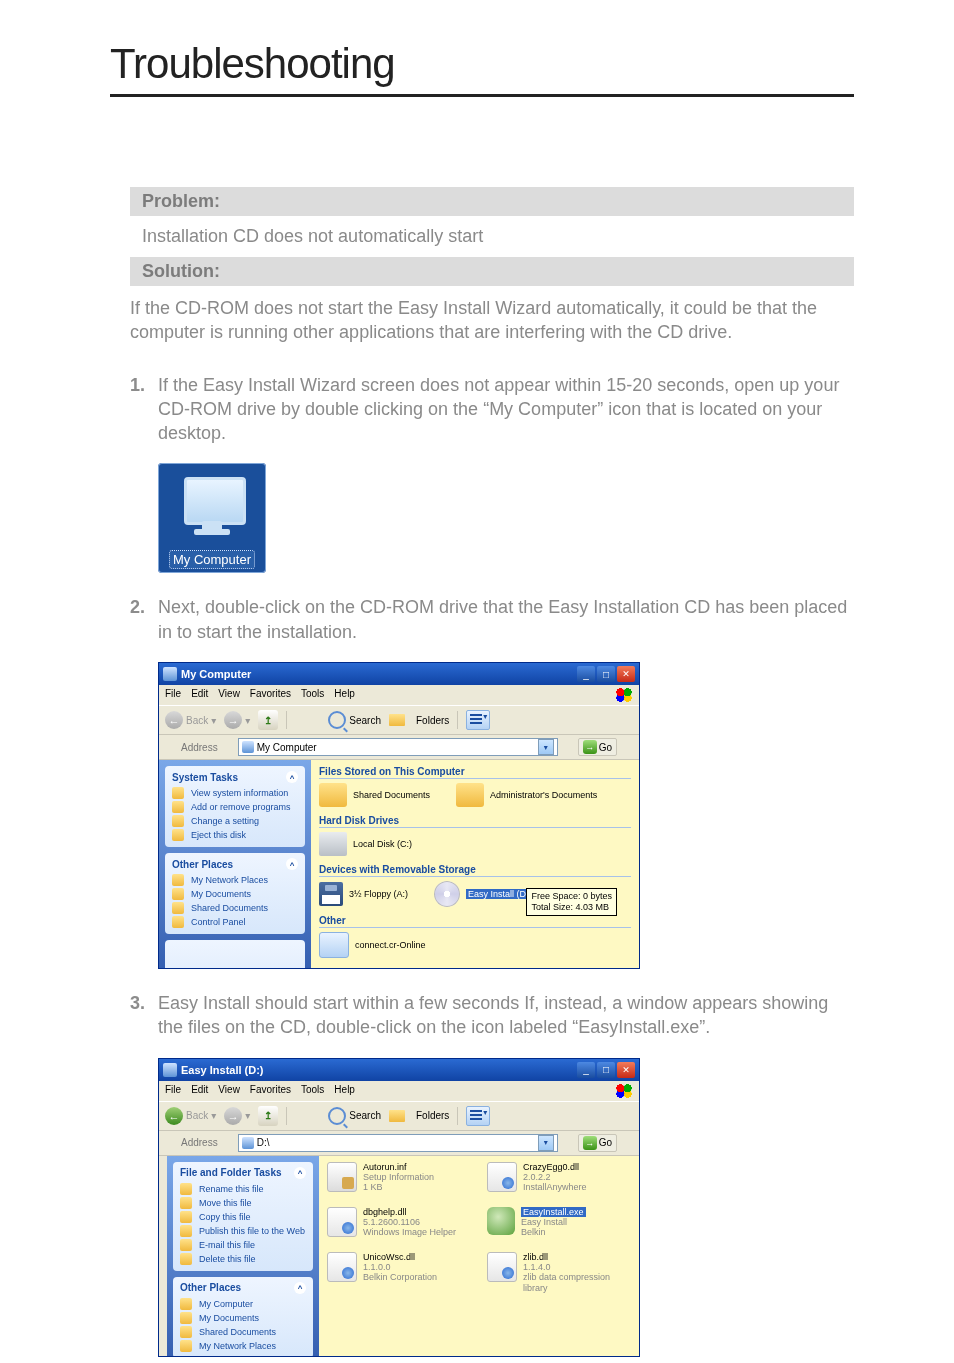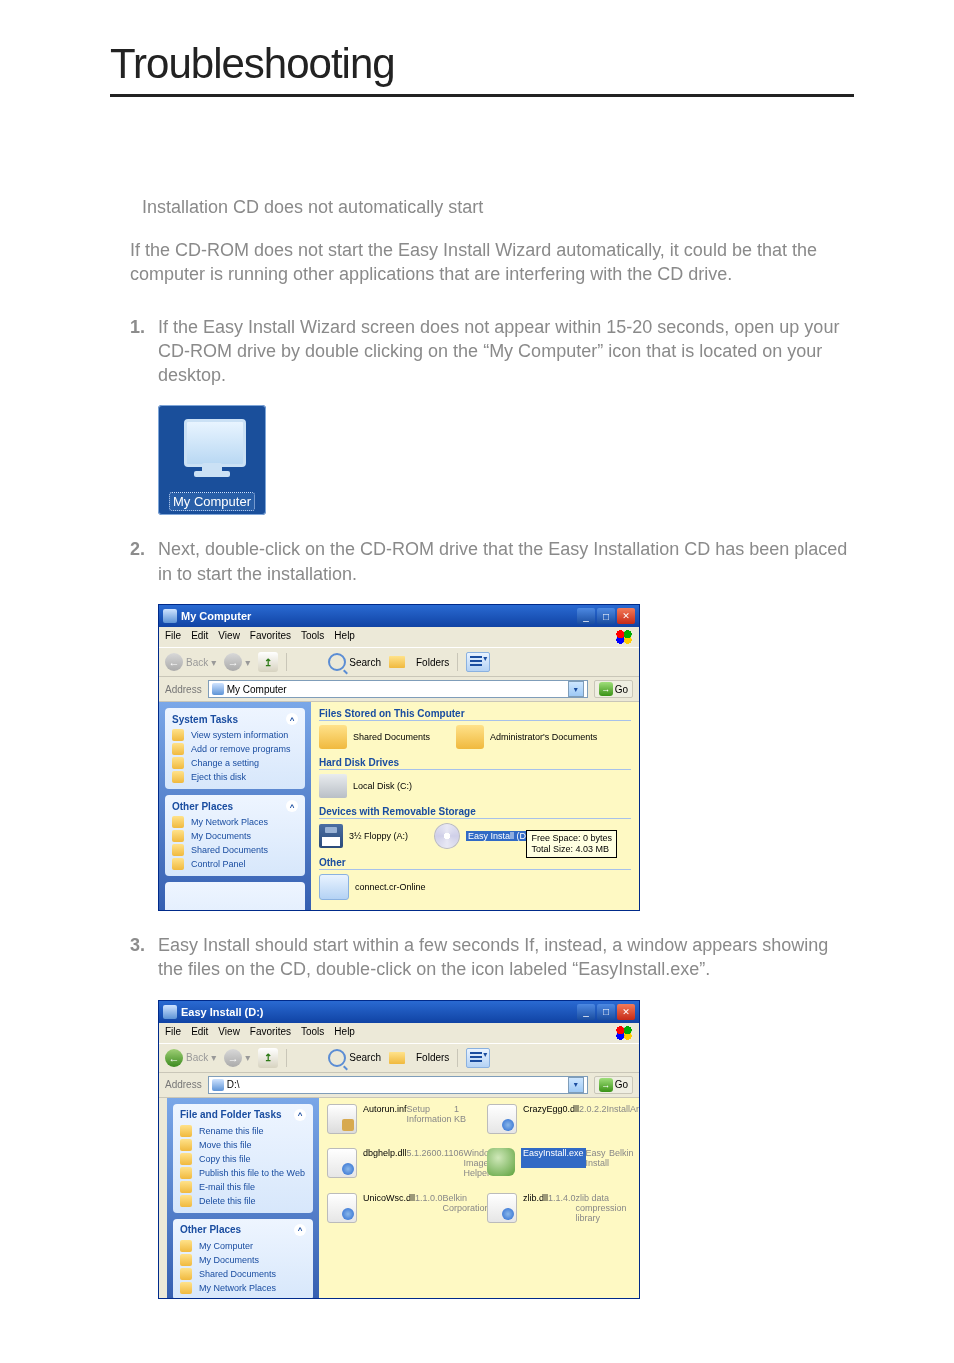--- a/index.html
+++ b/index.html
@@ -226,22 +226,22 @@
   }
   .xp-toolbar .views::after{content:"▾";position:absolute;right:2px;top:1px;font-size:8px;color:#1a4da0;}
   .xp-toolbar .views::before{content:"";position:absolute;left:3px;top:3px;width:12px;height:10px;
     background:
       linear-gradient(#1a4da0,#1a4da0) 0 0/12px 2px no-repeat,
       linear-gradient(#1a4da0,#1a4da0) 0 4px/12px 2px no-repeat,
       linear-gradient(#1a4da0,#1a4da0) 0 8px/12px 2px no-repeat;
   }
 
   .xp-addrbar {
-    display:flex; align-items:center; gap:6px;
-    padding:3px 6px; font-size:10px;
+    display:flex; align-items:center; gap:20px;
+    padding:3px 22px; font-size:10px;
     border-bottom:1px solid #c9c6b8;
   }
   .xp-addrbar .addr-label { color:#777; }
   .xp-addrbar .addr-field {
     flex:1; height:16px; background:#fff; border:1px solid #7f9db9;
     display:flex; align-items:center; padding:0 3px; gap:3px;
   }
   .addr-field .addr-icon { width:12px;height:12px;background:linear-gradient(#cfe3ff,#5d93d6);border-radius:2px; }
   .addr-field .dd {
     margin-left:auto; width:14px;height:14px;
@@ -315,35 +315,37 @@
   .icon-grid { display:flex; flex-wrap:wrap; gap:14px 20px; align-content:flex-start; }
   .icn { display:flex; gap:6px; align-items:flex-start; width:140px; font-size:9px; color:#000; }
   .icn .iico { width:28px;height:28px;border-radius:3px;flex-shrink:0; }
   .iico.inf{background:linear-gradient(#fff,#dcdcdc);border:1px solid #bbb;position:relative;}
   .iico.inf::after{content:"";position:absolute;right:2px;bottom:2px;width:12px;height:12px;border-radius:2px;background:#d7a94f;}
   .iico.dll{background:linear-gradient(#fff,#e6e6e6);border:1px solid #bbb;position:relative;}
   .iico.dll::after{content:"";position:absolute;right:2px;bottom:2px;width:12px;height:12px;border-radius:50%;background:radial-gradient(#8ab7e8,#2a6ad2);}
   .iico.exe{background:radial-gradient(circle at 40% 35%,#cfe8b9,#5da23d);border-radius:6px;position:relative;}
   .iico.zlib{background:linear-gradient(#fff,#e6e6e6);border:1px solid #bbb;position:relative;}
   .iico.zlib::after{content:"";position:absolute;right:2px;bottom:2px;width:12px;height:12px;border-radius:50%;background:radial-gradient(#8ab7e8,#2a6ad2);}
-  .icn .meta{display:flex;flex-direction:row;line-height:1.15;}
+  .icn .meta{display:flex;flex-direction:column;line-height:1.15;}
   .icn .meta .n{font-weight:400;}
   .icn .meta .d{color:#888;}
   .icn .meta .n.sel{background:#316ac5;color:#fff;padding:0 2px;}
 </style>
 </head>
 <body>
 
 <div class="page">
 
   <h1 class="page-title">Troubleshooting</h1>
   <div class="title-underline"></div>
 
+  <div class="gray-bar">Problem:</div>
   <div class="problem-text">Installation CD does not automatically start</div>
 
+  <div class="gray-bar">Solution:</div>
   <div class="solution-text">If the CD-ROM does not start the Easy Install Wizard automatically, it could be that the computer is running other applications that are interfering with the CD drive.</div>
 
   <ol class="steps">
 
     <li>
       <div class="num">1.</div>
       <div class="step-body">If the Easy Install Wizard screen does not appear within 15-20 seconds, open up your CD-ROM drive by double clicking on the “My Computer” icon that is located on your desktop.</div>
     </li>
   </ol>
 

